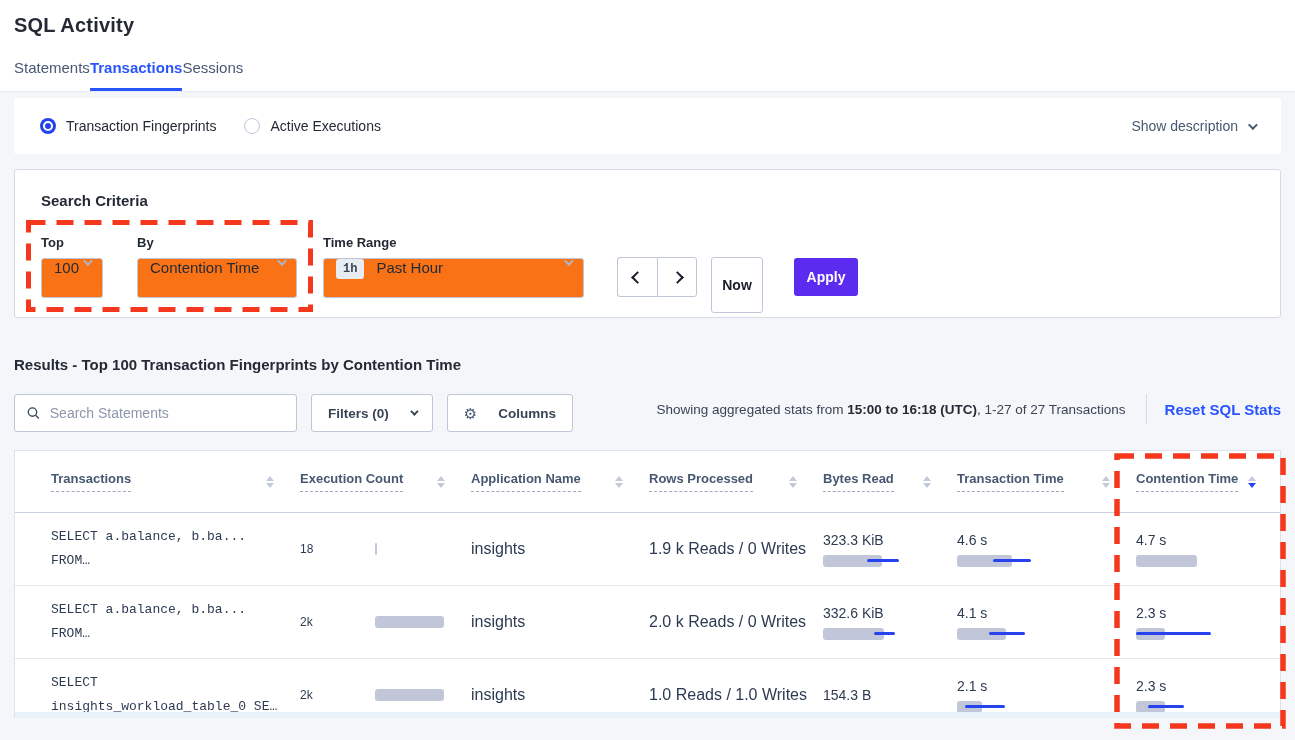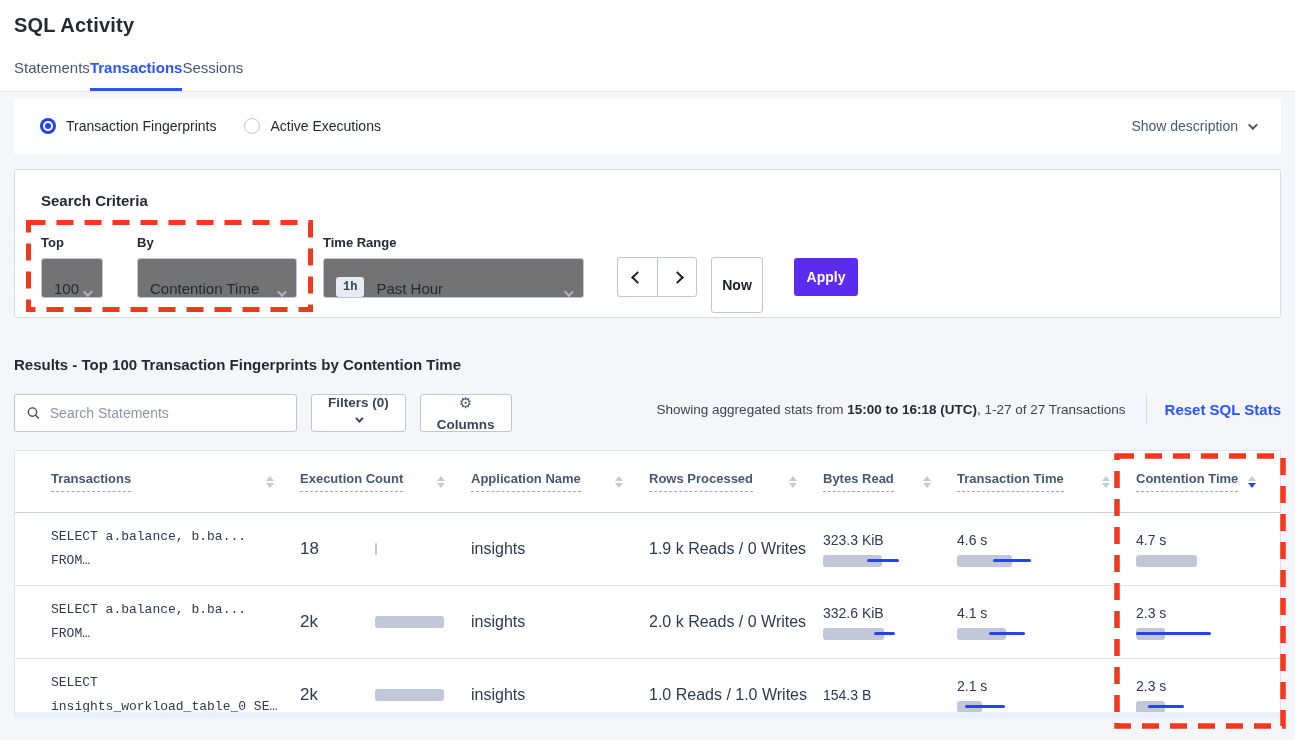--- a/index.html
+++ b/index.html
@@ -32,22 +32,22 @@
   .chev.left  { transform:rotate(135deg); }
   .chev.right { transform:rotate(-45deg); }
   .chev.thick { border-width:2.5px; width:9px; height:9px; border-color:#1a1f29; }
 
   
   .criteria-card { position:relative; background:#fff; border:1px solid #d5dbe5; border-radius:3px;
     margin:15px 14px 0 14px; height:149px; padding:22px 26px; }
   .criteria-heading { font-size:15px; font-weight:bold; color:#242a35; }
   .criteria-row { display:flex; margin-top:26px; }
   .field-label { font-size:13px; font-weight:bold; color:#242a35; margin-bottom:8px; }
-  .select-box { height:40px; border:1px solid #c0c6d9; border-radius:3px; background:#737373;
-    display:flex; align-items:flex-end; padding:0 12px; font-size:15px; color:#242a35; cursor:pointer; }
+  .select-box { height:40px; border:1px solid #c0c6d9; border-radius:3px; background:#f97316;
+    display:flex; align-items:flex-start; padding:0 12px; font-size:15px; color:#242a35; cursor:pointer; }
   .select-box .chev { border-color:#aeb6c7; margin-left:auto; }
   .fg-top { width:62px; }
   .fg-top .select-box { width:62px; }
   .fg-by { margin-left:34px; }
   .fg-by .select-box { width:160px; }
   .fg-time { margin-left:26px; }
   .fg-time .select-box { width:261px; }
   .time-badge { background:#e7ecf3; border-radius:3px; font-size:12px; font-weight:bold;
     font-family:"Liberation Mono","DejaVu Sans Mono",monospace; padding:3px 7px; margin-right:12px; color:#394455; }
   .arrow-group { display:flex; margin-left:33px; margin-top:22px; height:40px; }
@@ -62,21 +62,21 @@
 
   
   .results-heading { margin:38px 14px 0 14px; font-size:15px; font-weight:bold; color:#242a35; }
   .results-toolbar { margin:21px 14px 0 14px; display:flex; align-items:flex-start; }
   .search-box { width:283px; height:38px; border:1px solid #c0c6d9; border-radius:3px; background:#fff;
     display:flex; align-items:center; padding:0 12px; gap:10px; }
   .search-box input { border:none; outline:none; font-size:14px; color:#242a35; width:100%;
     font-family:"Liberation Sans","DejaVu Sans",sans-serif; background:transparent; }
   .search-box input::placeholder { color:#8b96ab; }
   .tool-btn { margin-left:14px; height:38px; background:#fff; border:1px solid #c0c6d9; border-radius:3px;
-    display:flex; align-items:center; gap:7px; padding:0 16px; font-size:13.5px; font-weight:bold; color:#394455; cursor:pointer;flex-direction:column; }
+    display:flex; align-items:center; gap:21px; padding:0 16px; font-size:13.5px; font-weight:bold; color:#394455; cursor:pointer; }
   .tool-btn .chev { border-color:#394455; width:6px; height:6px; }
   .gear { font-size:15px; color:#475872; line-height:1; }
   .stats-area { margin-left:auto; display:flex; align-items:center; }
   .stats-text { font-size:13.5px; color:#394455; }
   .stats-text b { color:#242a35; }
   .stats-divider { width:1px; height:30px; background:#d5dbe5; margin:0 18px 0 20px; }
   .reset-link { font-size:15px; font-weight:bold; color:#2955ff; cursor:pointer; white-space:nowrap; }
 
   
   .table-card { position:relative; background:#fff; border:1px solid #dde3ec; border-bottom:none;
@@ -85,21 +85,21 @@
   .thead { height:62px; align-items:center; border-bottom:1px solid #c8d0dc; }
   .th { display:flex; align-items:center; justify-content:space-between; padding-right:26px; }
   .th-label { font-size:13px; font-weight:bold; color:#475872; border-bottom:1px dashed #a0a9bc; padding-bottom:5px; cursor:pointer; }
   .sorter { display:flex; flex-direction:column; gap:2px; cursor:pointer; }
   .tri-up { width:0; height:0; border-left:4px solid transparent; border-right:4px solid transparent; border-bottom:5px solid #c3cada; }
   .tri-dn { width:0; height:0; border-left:4px solid transparent; border-right:4px solid transparent; border-top:5px solid #c3cada; }
   .sorter.desc .tri-dn { border-top-color:#2946f5; }
   .trow { height:73px; align-items:center; border-bottom:1px solid #e2e7ee; }
   .sql-cell { font-family:"Liberation Mono","DejaVu Sans Mono",monospace; font-size:13px; color:#2c3a52;
     line-height:1.85; cursor:pointer; }
-  .num-cell { font-size:17px; color:#2c3a52; position:relative; display:flex; align-items:center; }
+  .num-cell { font-size:12px; color:#2c3a52; position:relative; display:flex; align-items:center; }
   .exec-bar { position:absolute; left:75px; height:12px; background:#c1c7d8; border-radius:3px; }
   .plain-cell { font-size:16px; color:#2c3a52; }
   .metric-cell { font-size:14px; color:#2c3a52; }
   .bar-wrap { position:relative; height:12px; width:90px; margin-top:7px; }
   .bar-gray { position:absolute; left:0; top:0; height:12px; background:#c1c7d8; border-radius:3px; }
   .bar-line { position:absolute; top:4.5px; height:3px; background:#2743f0; border-radius:2px; }
   .bottom-strip { position:absolute; left:0; right:0; bottom:0; height:6px; background:#e9f1fb; }
 
   
   .hl { position:absolute; pointer-events:none; z-index:50; }

